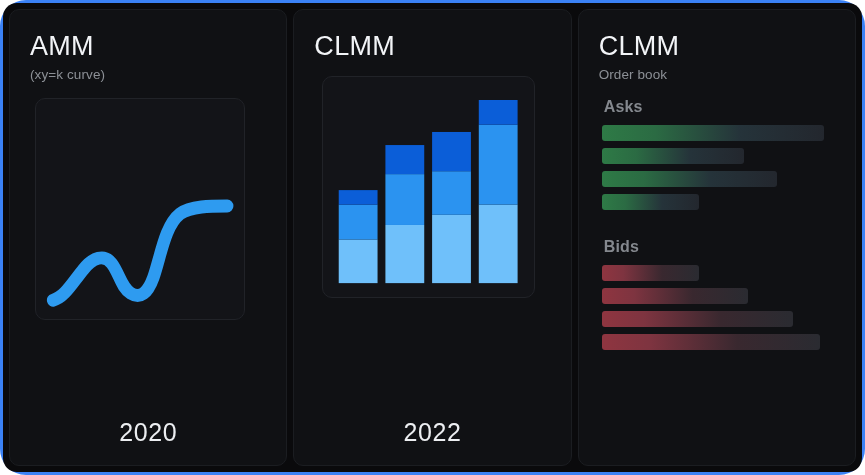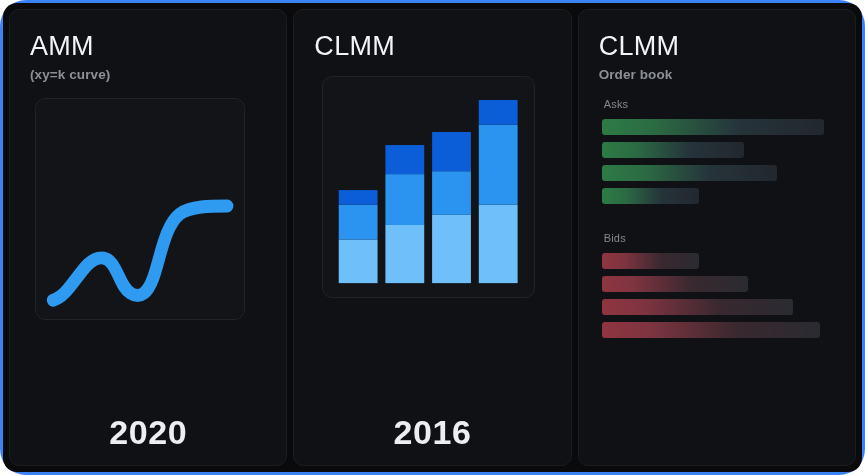--- a/index.html
+++ b/index.html
@@ -56,21 +56,21 @@
     color: #f2f4f7;
     font-size: 27px;
     font-weight: 400;
     letter-spacing: 0.3px;
     line-height: 1.05;
     margin: 4px 0 0 0;
   }
   .panel-sub {
     color: #8c9096;
     font-size: 13.5px;
-    font-weight: 700;
+    font-weight: 400;
     margin-top: 7px;
     letter-spacing: 0.1px;
   }
 
   
   .visual {
     position: relative;
     flex: 1 1 auto;
     margin-top: 16px;
   }
@@ -93,35 +93,36 @@
 
   
   .panel-footer {
     height: 66px;
     display: flex;
     align-items: center;
     justify-content: center;
   }
   .year-label {
     color: #eceef1;
-    font-size: 34px;
-    font-weight: 700;
+    font-size: 25px;
+    font-weight: 400;
     letter-spacing: 0.6px;
   }
 
   
   .ob {
     position: absolute;
     left: 3px; right: 11px; top: 0; bottom: 0;
   }
   .ob-group-label {
     color: #84888e;
-    font-size: 11px;
+    font-size: 16px;
     letter-spacing: 0.2px;
     margin: 0 0 9px 2px;
+    font-weight: bold;
   }
   .ob-group-label.bids { margin-top: 28px; }
   .ob-rows { display: flex; flex-direction: column; gap: 7px; }
   .ob-row {
     height: 16px;
     border-radius: 3px;
   }
   .ob-row.ask {
     background: linear-gradient(90deg, #2e7a46 0%, #2b6b43 24%, #25333a 62%, #23272e 100%);
   }
@@ -174,21 +175,21 @@
               <rect x="111.00" y="95.07" width="39.50" height="44.00" fill="#2b93f0"></rect>
               <rect x="111.00" y="55.47" width="39.50" height="39.60" fill="#0b5ed8"></rect>
               <rect x="158.50" y="128.80" width="39.50" height="79.20" fill="#6fc0fa"></rect>
               <rect x="158.50" y="48.13" width="39.50" height="80.67" fill="#2b93f0"></rect>
               <rect x="158.50" y="23.20" width="39.50" height="24.93" fill="#0b5ed8"></rect>
             </svg>
         </div>
       </div>
 
       <div class="panel-footer">
-        <span class="year-label">2016</span>
+        <span class="year-label">2022</span>
       </div>
     </div>
 
     <div class="panel panel-3">
       <div class="panel-title">CLMM</div>
       <div class="panel-sub">Order book</div>
 
       <div class="visual">
         <div class="ob">
           <div class="ob-group-label asks">Asks</div>

